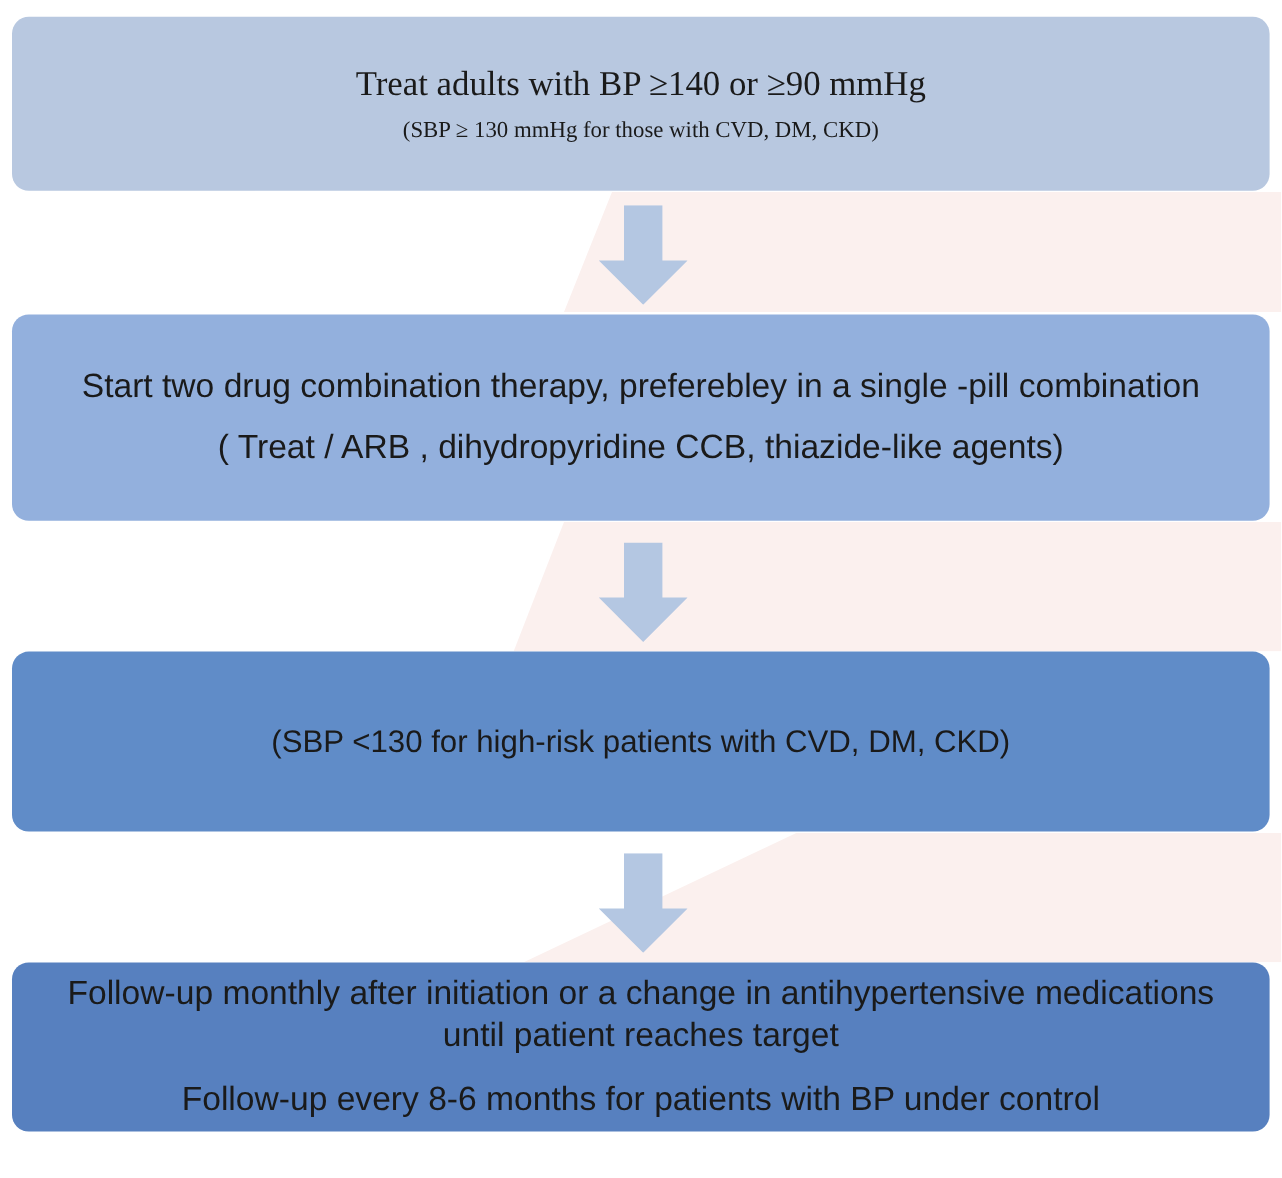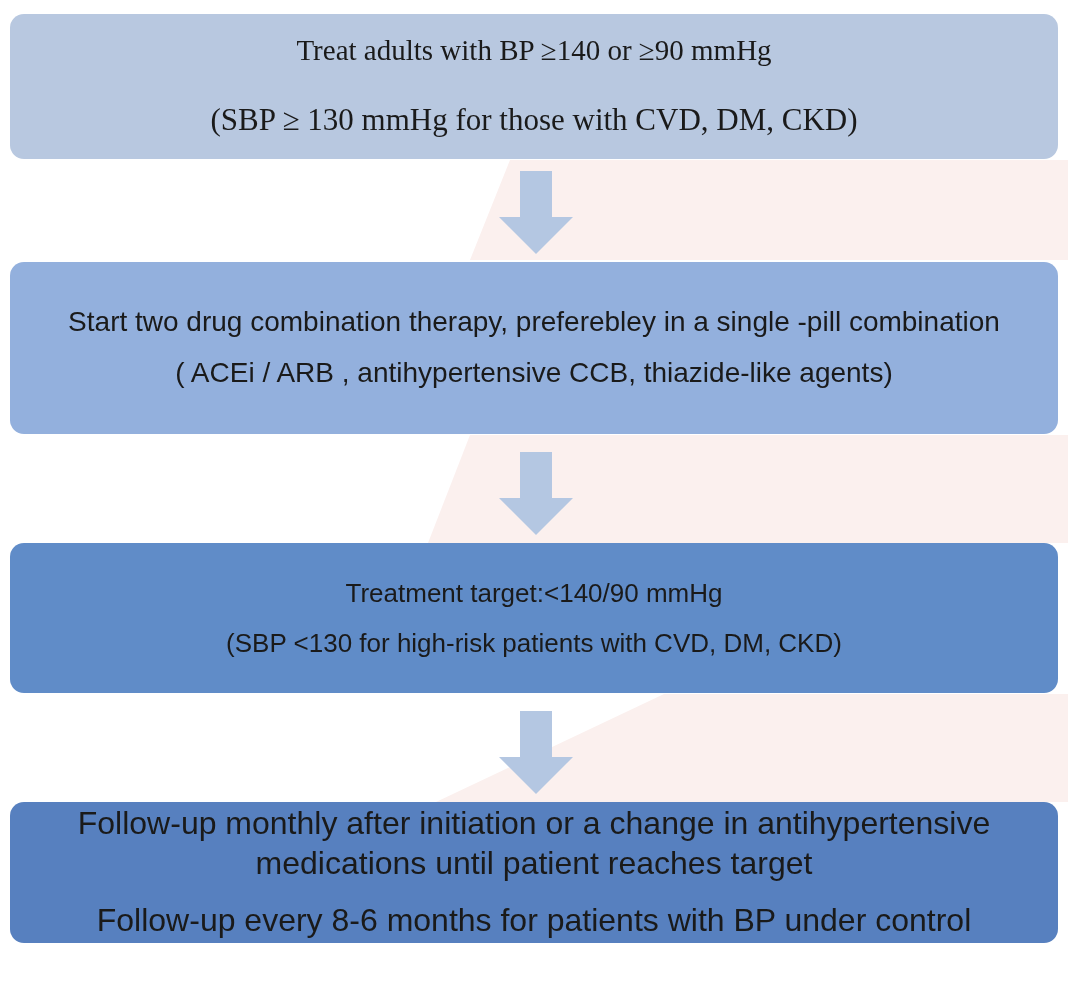--- a/index.html
+++ b/index.html
@@ -50,23 +50,23 @@
   }
 
   
   .box-1 {
     top: 14px;
     height: 145px;
     background: #b8c8e0;
     font-family: "Liberation Serif", serif;
     font-size: 29px;
   }
-  .box-1 .line { margin: 16px 0; }
+  .box-1 .line { margin: 4px 0; }
   .box-1 .line-a { font-size: 29px; }
-  .box-1 .line-b { font-size: 31px; }
+  .box-1 .line-b { font-size: 19px; }
 
   
   .box-2 {
     top: 262px;
     height: 172px;
     background: #93b0dd;
     font-size: 28px;
   }
   .box-2 .line-a { margin: 0 0 16px 0; padding: 0 28px; }
   .box-2 .line-b { margin: 0; }
@@ -79,21 +79,21 @@
     font-size: 26px;
   }
   .box-3 .line-a { margin: 0 0 18px 0; }
   .box-3 .line-b { margin: 0; }
 
   
   .box-4 {
     top: 802px;
     height: 141px;
     background: #5780bf;
-    font-size: 32px;
+    font-size: 28px;
   }
   .box-4 .line-a { margin: 0 0 18px 0; padding: 0 20px; }
   .box-4 .line-b { margin: 0; }
 
   
   .arrow {
     position: absolute;
     z-index: 3;
     left: 499px;
     width: 74px;
@@ -123,31 +123,30 @@
   </div>
 
   <div class="arrow arrow-1">
     <svg viewBox="0 0 74 83" preserveAspectRatio="none" aria-hidden="true">
       <polygon points="21,0 53,0 53,46 74,46 37,83 0,46 21,46" fill="#b4c7e2"></polygon>
     </svg>
   </div>
 
   <div class="flow-box box-2">
     <span class="line line-a">Start two drug combination therapy, preferebley in a single -pill combination</span>
-    <span class="line line-b">( ACEi / ARB , antihypertensive CCB, thiazide-like agents)</span>
+    <span class="line line-b">( Treat / ARB , dihydropyridine CCB, thiazide-like agents)</span>
   </div>
 
   <div class="arrow arrow-2">
     <svg viewBox="0 0 74 83" preserveAspectRatio="none" aria-hidden="true">
       <polygon points="21,0 53,0 53,46 74,46 37,83 0,46 21,46" fill="#b4c7e2"></polygon>
     </svg>
   </div>
 
   <div class="flow-box box-3">
-    <span class="line line-a">Treatment target:&lt;140/90 mmHg</span>
     <span class="line line-b">(SBP &lt;130 for high-risk patients with CVD, DM, CKD)</span>
   </div>
 
   <div class="arrow arrow-3">
     <svg viewBox="0 0 74 83" preserveAspectRatio="none" aria-hidden="true">
       <polygon points="21,0 53,0 53,46 74,46 37,83 0,46 21,46" fill="#b4c7e2"></polygon>
     </svg>
   </div>
 
   <div class="flow-box box-4">

